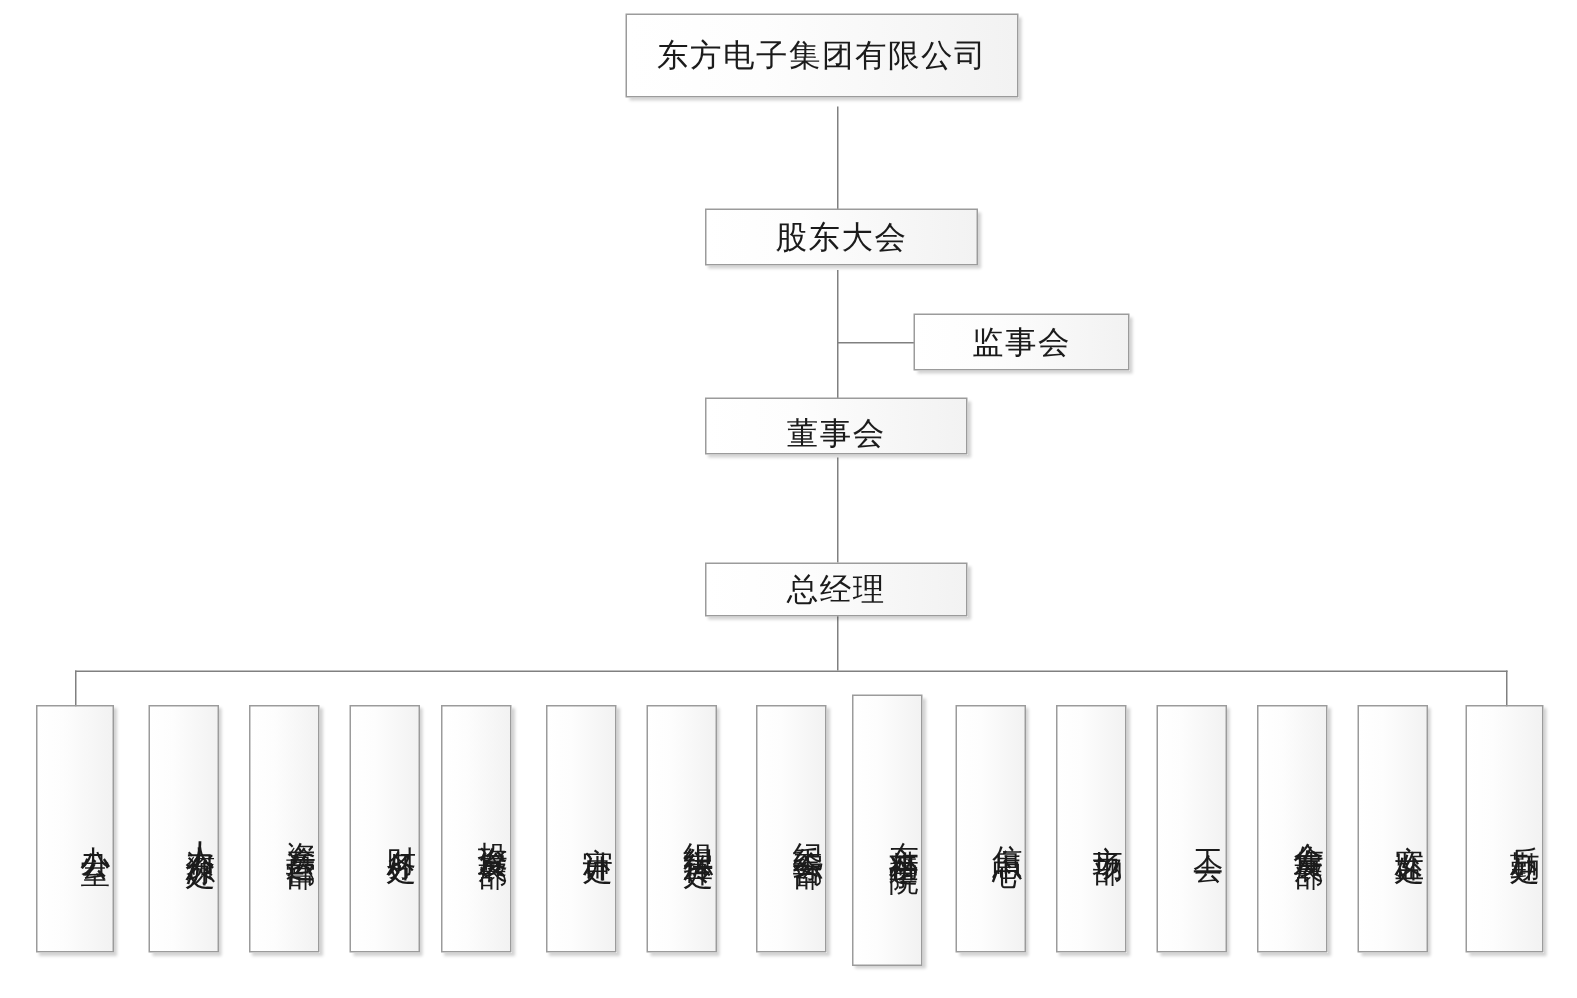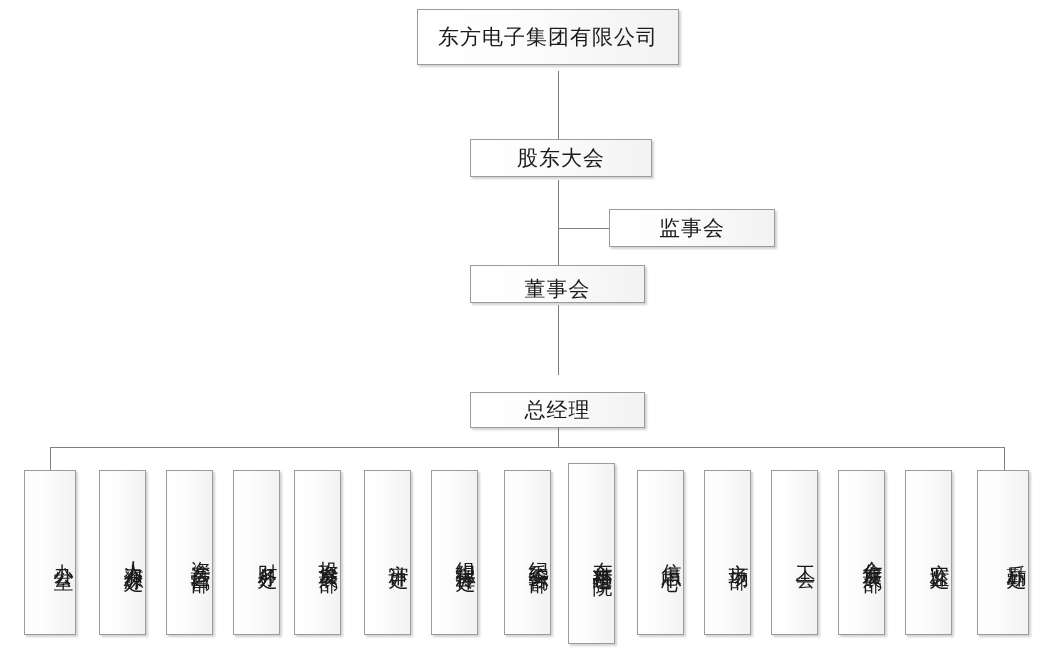--- a/index.html
+++ b/index.html
@@ -94,29 +94,29 @@
   <div class="line-v" style="left:1004px; top:447px; height:24px;"></div>
 
   <div class="node horiz" style="left:417px; top:9px; width:262px; height:56px;">
     <span class="caption">东方电子集团有限公司</span>
   </div>
 
   <div class="node horiz" style="left:470px; top:139px; width:182px; height:38px;">
     <span class="caption">股东大会</span>
   </div>
 
-  <div class="node horiz" style="left:609px; top:209px; width:166px; height:38px;">
+  <div class="node horiz" style="left:609px; top:209px; width:144px; height:38px;">
     <span class="caption">监事会</span>
   </div>
 
   <div class="node horiz" style="left:470px; top:265px; width:175px; height:38px;align-items:flex-end;">
     <span class="caption">董事会</span>
   </div>
 
-  <div class="node horiz" style="left:470px; top:375px; width:175px; height:36px;margin-top:17px;">
+  <div class="node horiz" style="left:470px; top:375px; width:175px; height:36px;">
     <span class="caption">总经理</span>
   </div>
 
   <div class="node vert" style="left:24px;  top:470px; width:52px; height:165px;">
     <span class="caption">办公室</span>
   </div>
 
   <div class="node vert" style="left:99px;  top:470px; width:47px; height:165px;">
     <span class="caption">人力资源处</span>
   </div>

